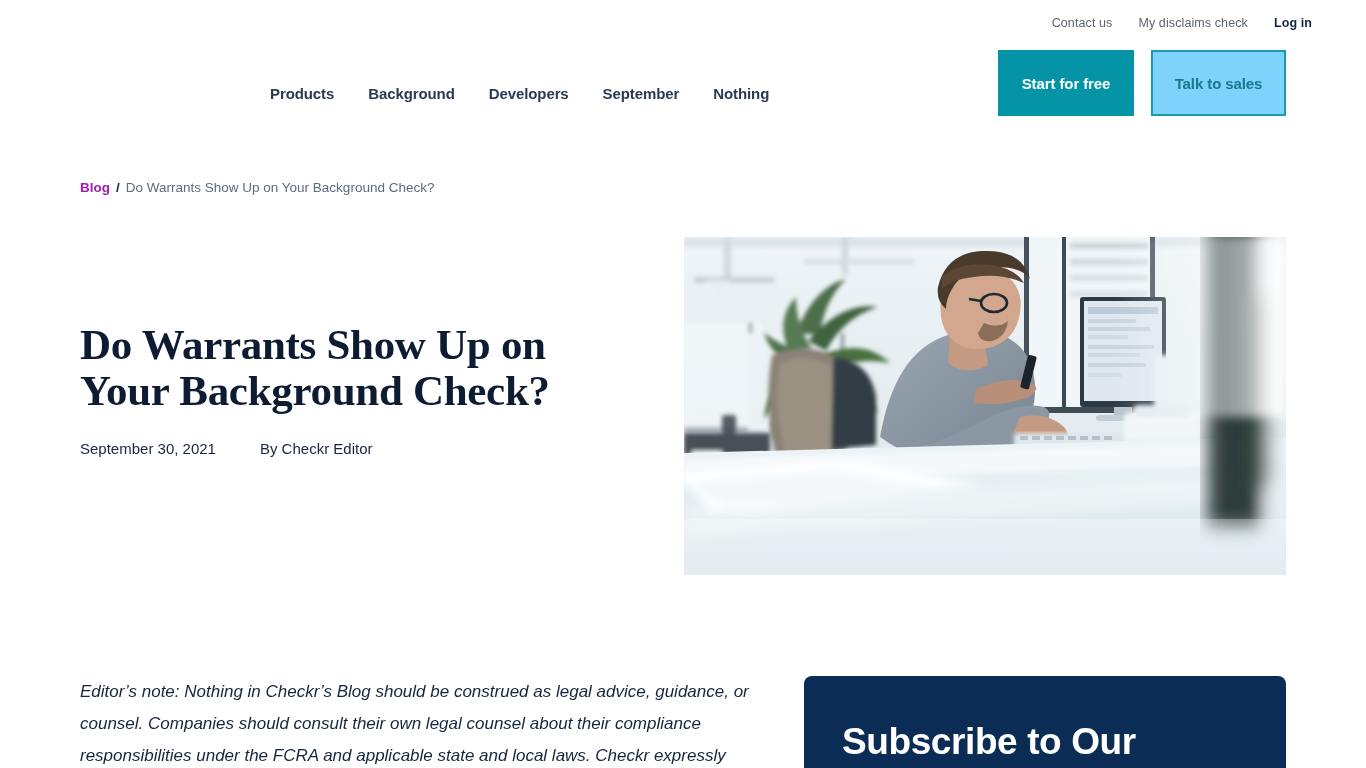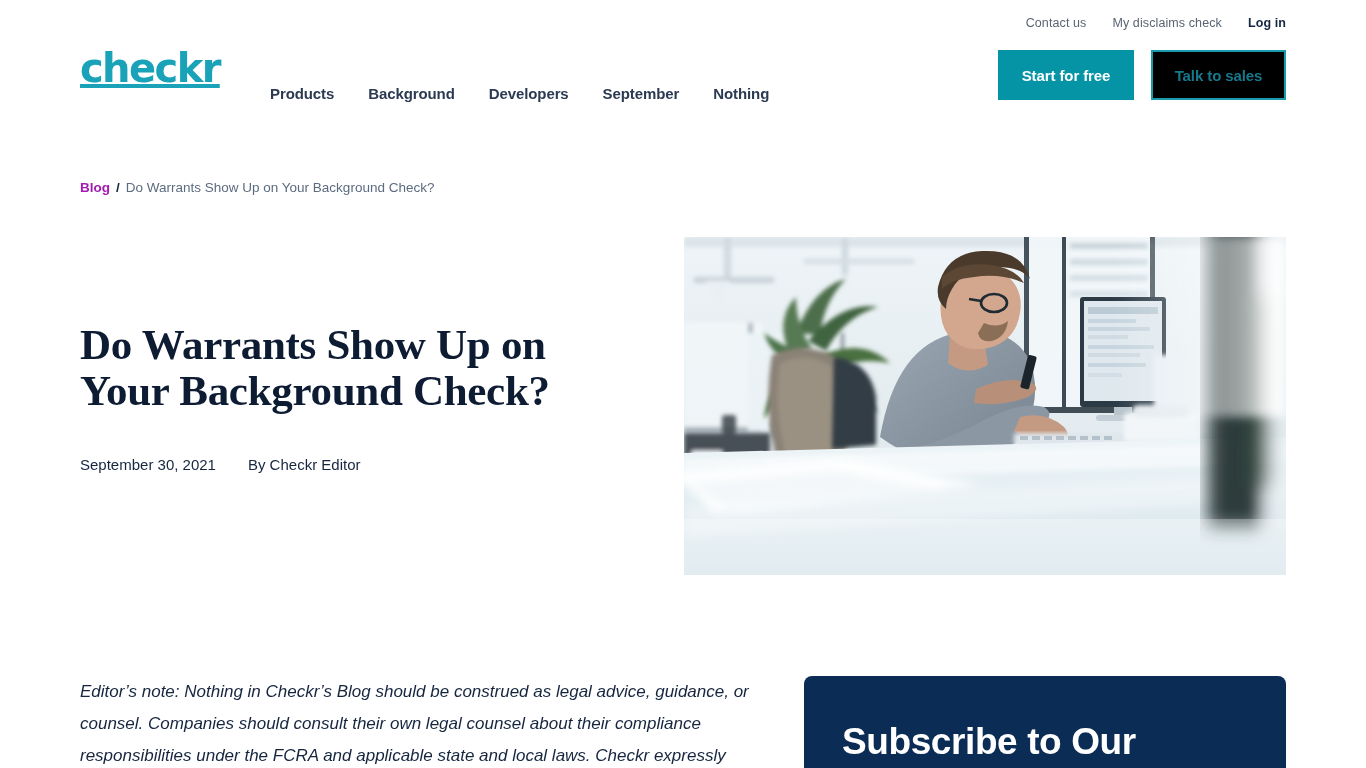--- a/index.html
+++ b/index.html
@@ -12,21 +12,21 @@
   }
 
   
   .utility-bar {
     position: absolute;
     top: 0; left: 0; right: 0;
     height: 46px;
     display: flex;
     justify-content: flex-end;
     align-items: center;
-    padding-right: 80px;
+    padding-right: 54px;
     gap: 26px;
   }
   .utility-link {
     font-size: 12.5px;
     color: #5a6472;
     text-decoration: none;
     letter-spacing: .1px;
     white-space: nowrap;
   }
   .utility-link.strong { color: #152642; font-weight: 700; }
@@ -68,35 +68,35 @@
     position: absolute;
     right: 80px; top: 50px;
     display: flex;
     gap: 17px;
     align-items: center;
   }
   .btn {
     display: inline-flex;
     align-items: center;
     justify-content: center;
-    height: 50px;
+    height: 66px;
     font-size: 15px;
     font-weight: 700;
     text-decoration: none;
     white-space: nowrap;
     letter-spacing: -.1px;
   }
   .btn-primary {
     width: 136px;
     background: #0594A6;
     color: #ffffff;
   }
   .btn-outline {
     width: 135px;
-    background: #000000;
+    background: #7dd3fc;
     color: #17798C;
     border: 2px solid #199BAE;
   }
 
   
   .breadcrumb {
     position: absolute;
     left: 80px; top: 180px;
     font-size: 13.5px;
     display: flex;
@@ -116,23 +116,23 @@
     font-family: "Liberation Serif", serif;
     font-weight: 700;
     font-size: 43px;
     line-height: 1.08;
     color: #0d1b33;
     letter-spacing: -.3px;
     margin: 0;
   }
   .hero-meta {
     position: absolute;
-    left: 80px; top: 456px;
-    display: flex;
-    gap: 32px;
+    left: 80px; top: 440px;
+    display: flex;
+    gap: 44px;
     font-size: 15px;
     color: #16263f;
   }
 
   .hero-image {
     position: absolute;
     left: 684px; top: 237px;
     width: 602px; height: 338px;
     overflow: hidden;
     background: #cfd9de;
@@ -173,21 +173,20 @@
 <body>
 
 <div class="utility-bar">
   <a class="utility-link" href="#">Contact us</a>
   <a class="utility-link" href="#">My disclaims check</a>
   <a class="utility-link strong" href="#">Log in</a>
 </div>
 
 <div class="header">
 
-  <a class="logo" href="#">checkr</a>
 
   <nav class="mainnav">
     <a class="nav-item" href="#">Products</a>
     <a class="nav-item" href="#">Background</a>
     <a class="nav-item" href="#">Developers</a>
     <a class="nav-item" href="#">September</a>
     <a class="nav-item" href="#">Nothing</a>
   </nav>
 
   <div class="header-ctas">

